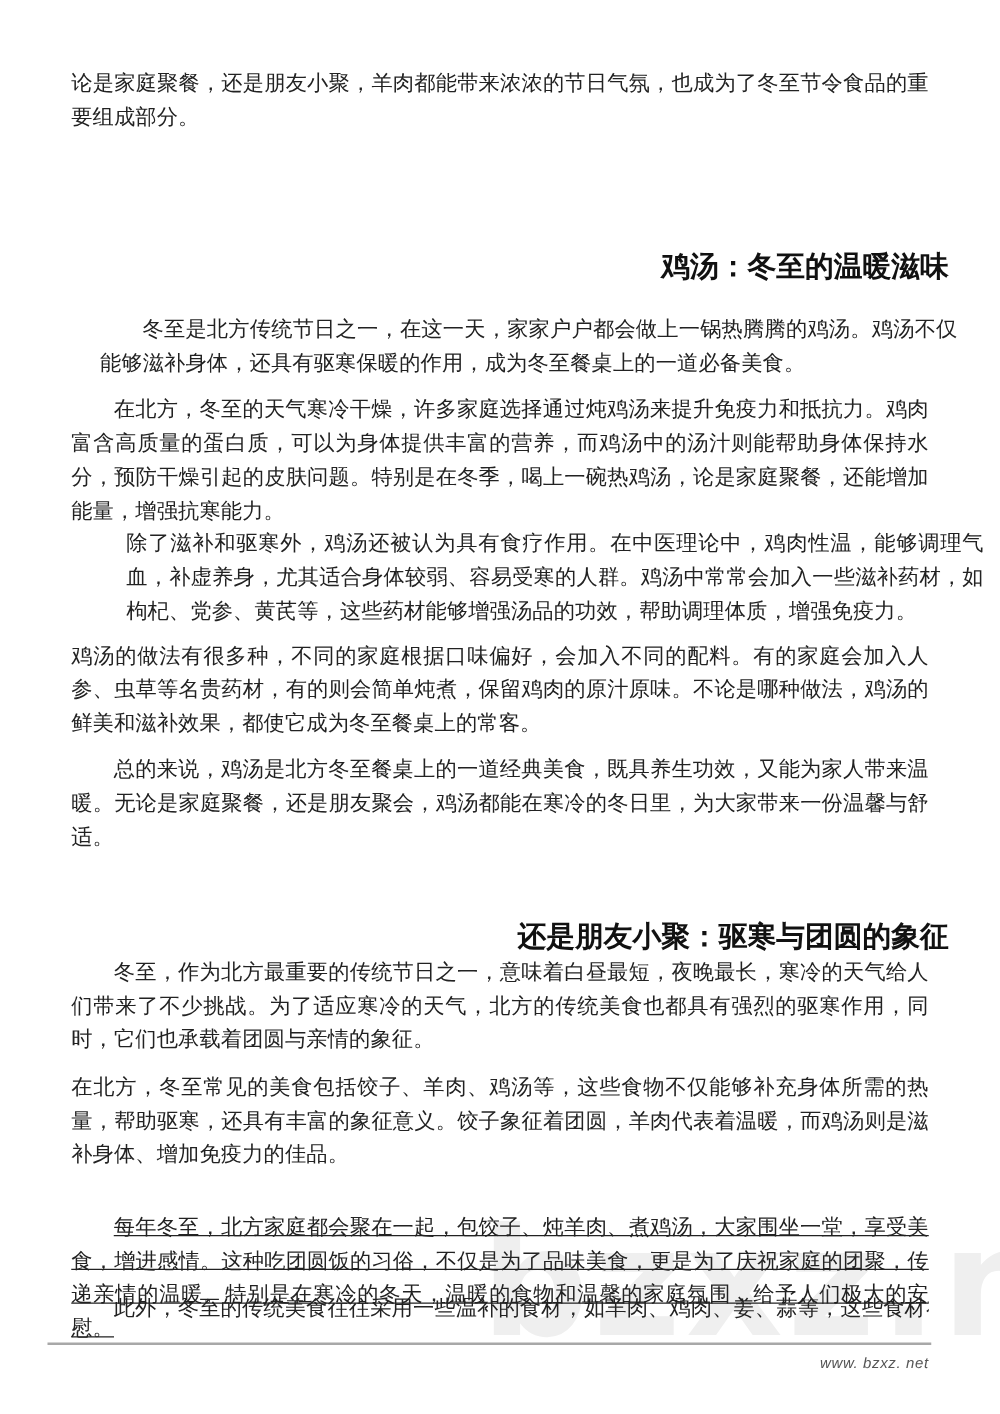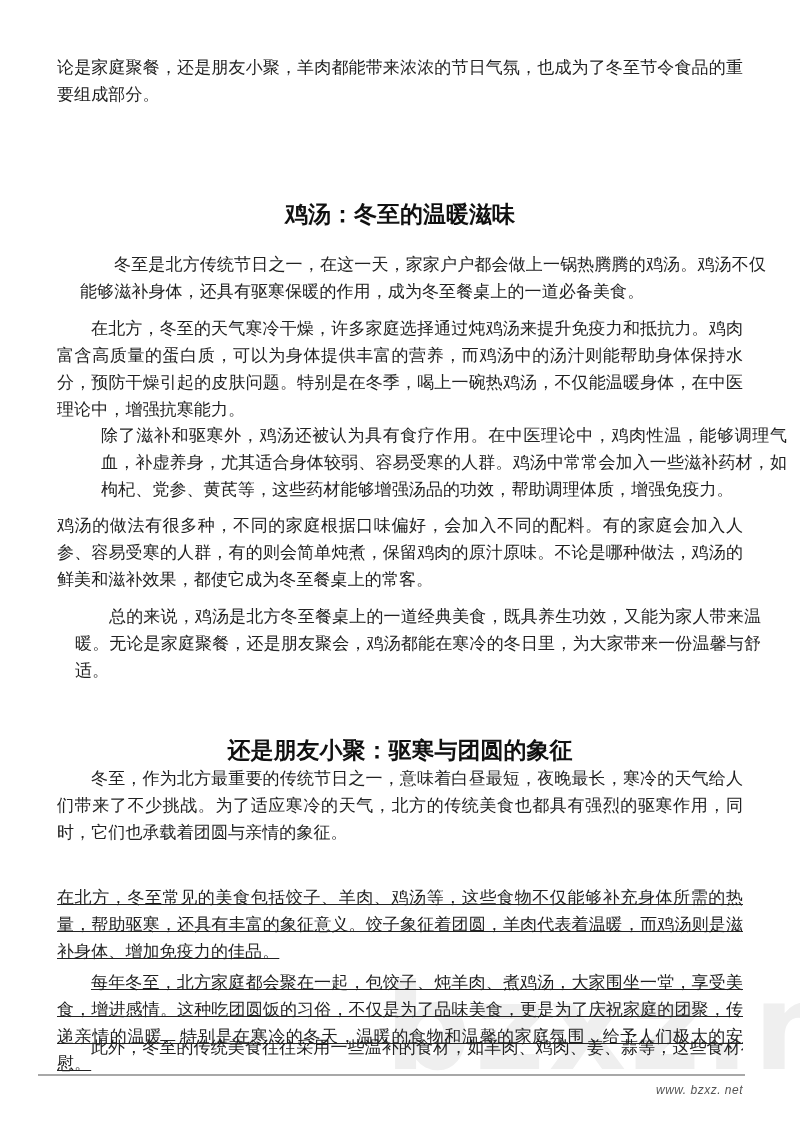--- a/index.html
+++ b/index.html
@@ -47,23 +47,23 @@
       font-size: 17px;
       line-height: 27px;
       text-align: justify;
       text-justify: inter-character;
       letter-spacing: 0.1px;
       margin: 0;
     }
     .para.indent { text-indent: 2em; }
     .heading {
       position: absolute;
-      left: 0;
+      left: 16px;
       width: 686px;
-      text-align: center;
+      text-align: right;
       font-family: "DejaVu Sans", "Liberation Sans", sans-serif;
       font-weight: bold;
       font-size: 23px;
       line-height: 30px;
       color: #111111;
       margin: 0;
     }
     .footer-rule {
       position: absolute;
       left: 38px;
@@ -90,29 +90,29 @@
 
   <div class="watermark">bzxz.net</div>
 
   <div class="content" style="top:0;">
 
     <p class="para" style="top:54px;">论是家庭聚餐，还是朋友小聚，羊肉都能带来浓浓的节日气氛，也成为了冬至节令食品的重要组成部分。</p>
 
     <h2 class="heading" style="top:199px;">鸡汤：冬至的温暖滋味</h2>
 
     <p class="para indent" style="top:251px;margin-left:23px;">冬至是北方传统节日之一，在这一天，家家户户都会做上一锅热腾腾的鸡汤。鸡汤不仅能够滋补身体，还具有驱寒保暖的作用，成为冬至餐桌上的一道必备美食。</p>
-    <p class="para indent" style="top:315px;">在北方，冬至的天气寒冷干燥，许多家庭选择通过炖鸡汤来提升免疫力和抵抗力。鸡肉富含高质量的蛋白质，可以为身体提供丰富的营养，而鸡汤中的汤汁则能帮助身体保持水分，预防干燥引起的皮肤问题。特别是在冬季，喝上一碗热鸡汤，不仅能温暖身体，在中医理论中，增强抗寒能力。</p>
+    <p class="para indent" style="top:315px;">在北方，冬至的天气寒冷干燥，许多家庭选择通过炖鸡汤来提升免疫力和抵抗力。鸡肉富含高质量的蛋白质，可以为身体提供丰富的营养，而鸡汤中的汤汁则能帮助身体保持水分，预防干燥引起的皮肤问题。特别是在冬季，喝上一碗热鸡汤，论是家庭聚餐，还能增加能量，增强抗寒能力。</p>
     <p class="para" style="top:422px;margin-left:44px;">除了滋补和驱寒外，鸡汤还被认为具有食疗作用。在中医理论中，鸡肉性温，能够调理气血，补虚养身，尤其适合身体较弱、容易受寒的人群。鸡汤中常常会加入一些滋补药材，如枸杞、党参、黄芪等，这些药材能够增强汤品的功效，帮助调理体质，增强免疫力。</p>
-    <p class="para" style="top:512px;">鸡汤的做法有很多种，不同的家庭根据口味偏好，会加入不同的配料。有的家庭会加入人参、容易受寒的人群，有的则会简单炖煮，保留鸡肉的原汁原味。不论是哪种做法，鸡汤的鲜美和滋补效果，都使它成为冬至餐桌上的常客。</p>
-    <p class="para indent" style="top:603px;margin-left:18px;">总的来说，鸡汤是北方冬至餐桌上的一道经典美食，既具养生功效，又能为家人带来温暖。无论是家庭聚餐，还是朋友聚会，鸡汤都能在寒冷的冬日里，为大家带来一份温馨与舒适。</p>
+    <p class="para" style="top:512px;">鸡汤的做法有很多种，不同的家庭根据口味偏好，会加入不同的配料。有的家庭会加入人参、虫草等名贵药材，有的则会简单炖煮，保留鸡肉的原汁原味。不论是哪种做法，鸡汤的鲜美和滋补效果，都使它成为冬至餐桌上的常客。</p>
+    <p class="para indent" style="top:603px;">总的来说，鸡汤是北方冬至餐桌上的一道经典美食，既具养生功效，又能为家人带来温暖。无论是家庭聚餐，还是朋友聚会，鸡汤都能在寒冷的冬日里，为大家带来一份温馨与舒适。</p>
 
     <h2 class="heading" style="top:735px;">还是朋友小聚：驱寒与团圆的象征</h2>
 
     <p class="para indent" style="top:765px;">冬至，作为北方最重要的传统节日之一，意味着白昼最短，夜晚最长，寒冷的天气给人们带来了不少挑战。为了适应寒冷的天气，北方的传统美食也都具有强烈的驱寒作用，同时，它们也承载着团圆与亲情的象征。</p>
-    <p class="para" style="top:884px;text-decoration:underline;">在北方，冬至常见的美食包括饺子、羊肉、鸡汤等，这些食物不仅能够补充身体所需的热量，帮助驱寒，还具有丰富的象征意义。饺子象征着团圆，羊肉代表着温暖，而鸡汤则是滋补身体、增加免疫力的佳品。</p>
+    <p class="para" style="top:857px;">在北方，冬至常见的美食包括饺子、羊肉、鸡汤等，这些食物不仅能够补充身体所需的热量，帮助驱寒，还具有丰富的象征意义。饺子象征着团圆，羊肉代表着温暖，而鸡汤则是滋补身体、增加免疫力的佳品。</p>
     <p class="para indent" style="top:969px;text-decoration:underline;">每年冬至，北方家庭都会聚在一起，包饺子、炖羊肉、煮鸡汤，大家围坐一堂，享受美食，增进感情。这种吃团圆饭的习俗，不仅是为了品味美食，更是为了庆祝家庭的团聚，传递亲情的温暖。特别是在寒冷的冬天，温暖的食物和温馨的家庭氛围，给予人们极大的安慰。</p>
     <p class="para indent" style="top:1034px; white-space:nowrap; overflow:hidden;">此外，冬至的传统美食往往采用一些温补的食材，如羊肉、鸡肉、姜、蒜等，这些食材在中</p>
 
   </div>
 
   <div class="footer-rule"></div>
   <div class="footer-url">www. bzxz. net</div>
 
 </div>
 

